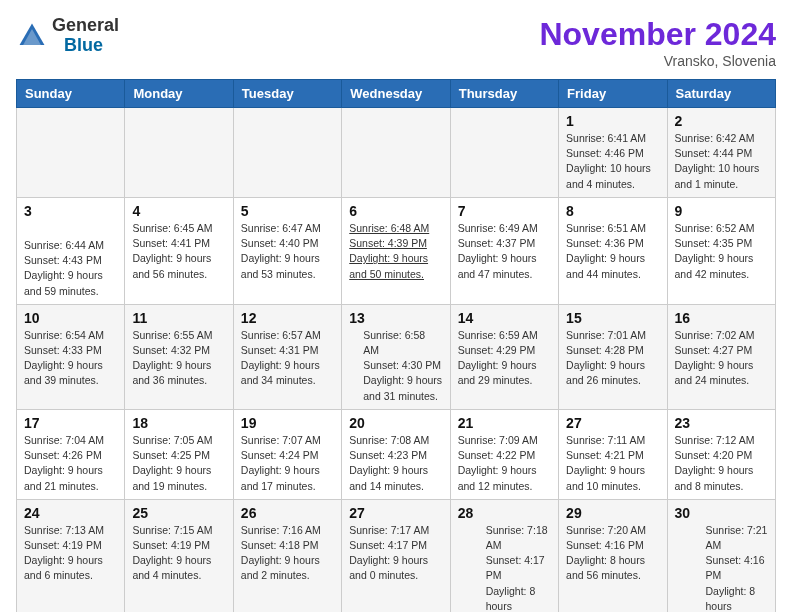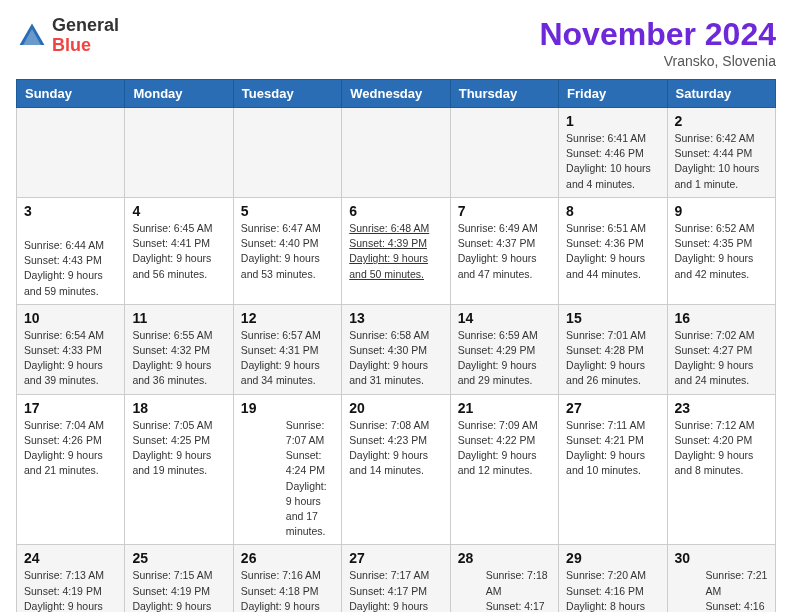--- a/index.html
+++ b/index.html
@@ -21,21 +21,21 @@
       display: flex;
       align-items: center;
       gap: 4px;
     }
     .logo-text {
       font-size: 18px;
       font-weight: bold;
       line-height: 1.1;
     }
     .logo-general { color: #333; }
-    .logo-blue { color: #ef4444; }
+    .logo-blue { color: #0369a1; margin-left: 12px; }
     .logo-icon {
       width: 32px;
       height: 32px;
     }
     .title-block {
       text-align: right;
     }
     .month-title {
       font-size: 32px;
       font-weight: bold;
@@ -208,21 +208,21 @@
         </td>
         <td>
           <span class="day-number">12</span>
           <div class="day-info" style="white-space: pre-line;">Sunrise: 6:57 AM
 Sunset: 4:31 PM
 Daylight: 9 hours
 and 34 minutes.</div>
         </td>
         <td>
           <span class="day-number">13</span>
-          <div class="day-info" style="white-space: pre-line;">Sunrise: 6:58 AM
+          <div class="day-info" style="white-space: pre-line; margin-left: 14px;">Sunrise: 6:58 AM
 Sunset: 4:30 PM
 Daylight: 9 hours
 and 31 minutes.</div>
         </td>
         <td>
           <span class="day-number">14</span>
           <div class="day-info" style="white-space: pre-line;">Sunrise: 6:59 AM
 Sunset: 4:29 PM
 Daylight: 9 hours
 and 29 minutes.</div>
@@ -252,21 +252,21 @@
         </td>
         <td>
           <span class="day-number">18</span>
           <div class="day-info" style="white-space: pre-line;">Sunrise: 7:05 AM
 Sunset: 4:25 PM
 Daylight: 9 hours
 and 19 minutes.</div>
         </td>
         <td>
           <span class="day-number">19</span>
-          <div class="day-info" style="white-space: pre-line; margin-left: 45px;">Sunrise: 7:07 AM
+          <div class="day-info" style="white-space: pre-line;">Sunrise: 7:07 AM
 Sunset: 4:24 PM
 Daylight: 9 hours
 and 17 minutes.</div>
         </td>
         <td>
           <span class="day-number">20</span>
           <div class="day-info" style="white-space: pre-line;">Sunrise: 7:08 AM
 Sunset: 4:23 PM
 Daylight: 9 hours
 and 14 minutes.</div>

